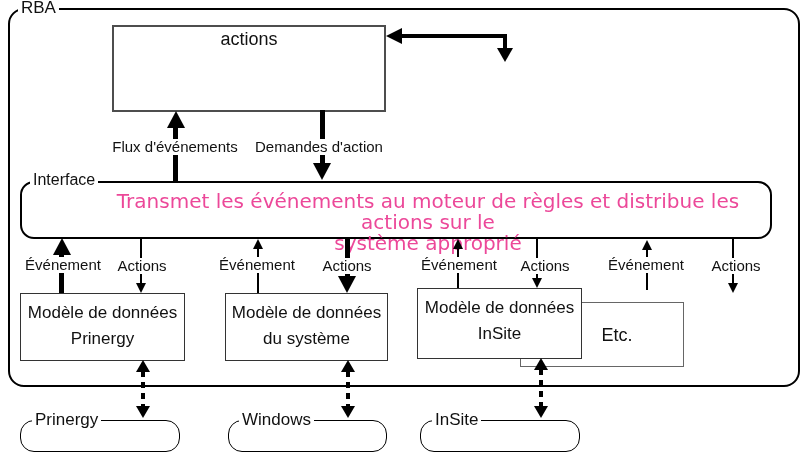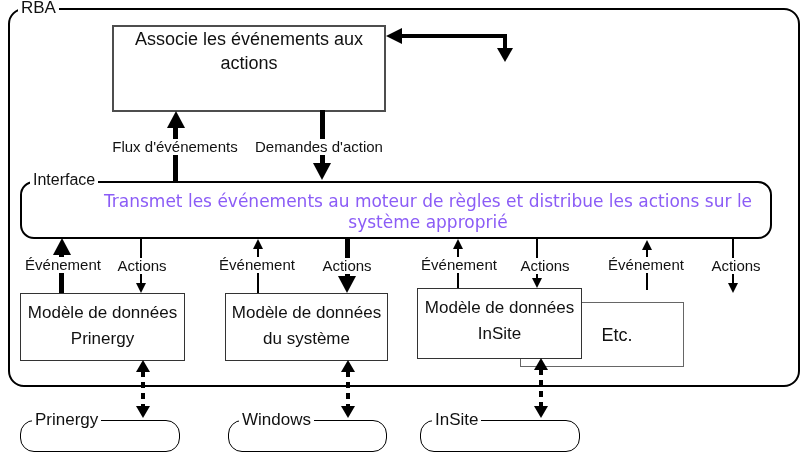--- a/index.html
+++ b/index.html
@@ -10,21 +10,21 @@
   .abs{position:absolute;}
   
   .frame{border:2px solid #000;border-radius:16px;background:transparent;}
   .frame-label{background:#fff;padding:0 3px;font-size:16px;line-height:17px;z-index:6;white-space:nowrap;}
   
   .engine-box{border:2px solid #4d4d4d;background:#fff;text-align:center;z-index:2;}
   .engine-title{font-weight:bold;font-size:18px;margin-top:7px;}
   .engine-line{font-size:18px;line-height:24px;}
   
   .iface-box{border:2px solid #000;border-radius:14px;background:#fff;z-index:2;}
-  .iface-text{font-family:"DejaVu Sans",sans-serif;font-size:17px;line-height:21px;text-align:center;padding:8px 0 0 64px;color:#8b5cf6;}
+  .iface-text{font-family:"DejaVu Sans",sans-serif;font-size:20px;line-height:21px;text-align:center;padding:8px 0 0 64px;color:#ec4899;}
   
   .model-box{border:1.5px solid #333;background:#fff;text-align:center;font-size:17px;line-height:26px;padding-top:6px;z-index:3;}
   .etc-box{border:1.5px solid #666;background:#fff;z-index:1;font-size:18px;}
   .etc-label{position:absolute;left:0;right:0;top:22px;text-align:center;text-indent:30px;}
   
   .cyl{z-index:2;}
   .cyl-ellipse{position:absolute;left:0;width:124px;height:22px;border:2px solid #000;border-radius:50%;background:#fff;}
   .cyl-body{position:absolute;left:0;top:13px;width:124px;height:58px;background:#fff;border-left:2px solid #000;border-right:2px solid #000;}
   .cyl-label{position:absolute;left:0;right:0;top:38px;text-align:center;font-size:14px;z-index:4;}
   
@@ -48,21 +48,20 @@
 </style>
 </head>
 <body>
 
 <div class="canvas">
 
   <div class="abs frame" style="left:8px;top:8px;width:788px;height:375px;"></div>
   <span class="abs frame-label" style="left:18px;top:-1px;font-size:17px;text-align:center;">RBA</span>
 
   <div class="abs engine-box" style="left:112px;top:25px;width:270px;height:83px;">
-    <div class="engine-line">Associe les événements aux</div>
     <div class="engine-line">actions</div>
   </div>
 
   <div>
     <div class="abs tri left-head" style="left:386px;top:28px;"></div>
     <div class="abs shaft" style="left:400px;top:34px;width:107px;height:4px;"></div>
     <div class="abs shaft" style="left:503px;top:34px;width:4px;height:15px;"></div>
     <div class="abs tri down-mid" style="left:497px;top:48px;"></div>
   </div>
 

